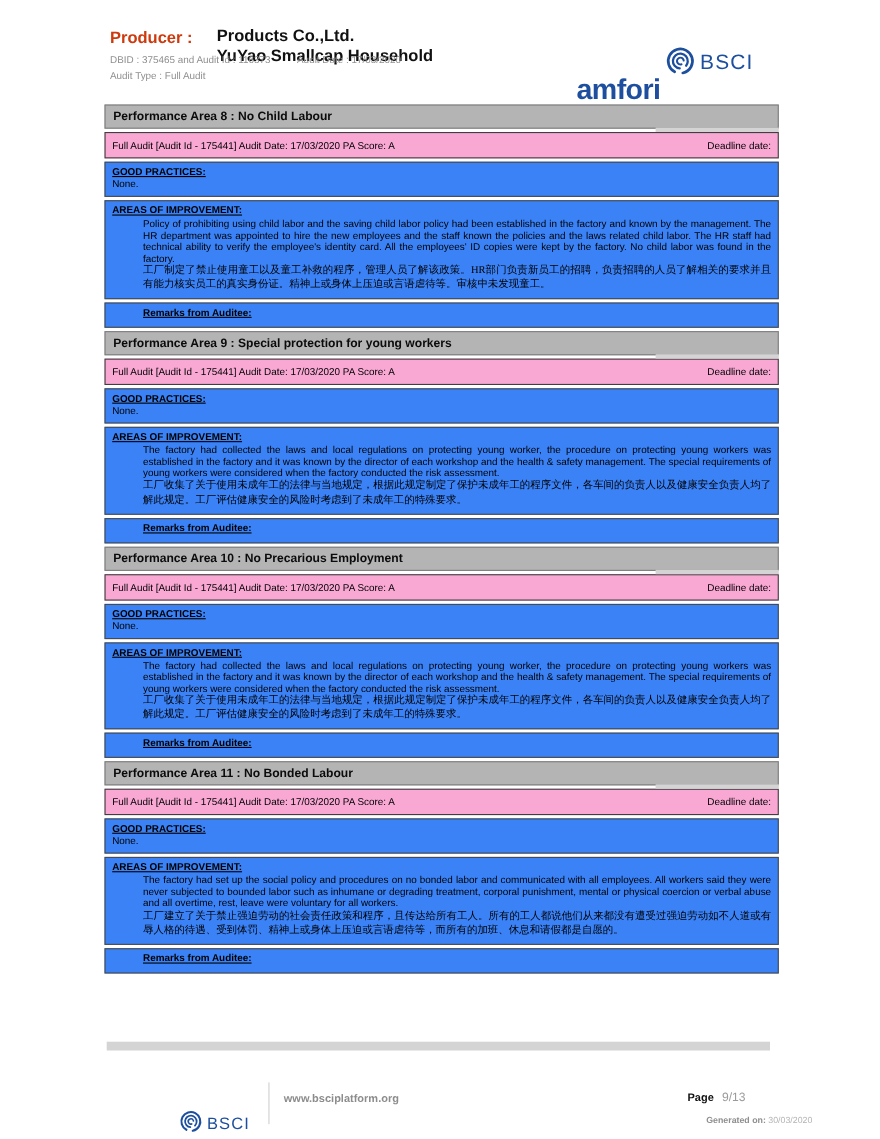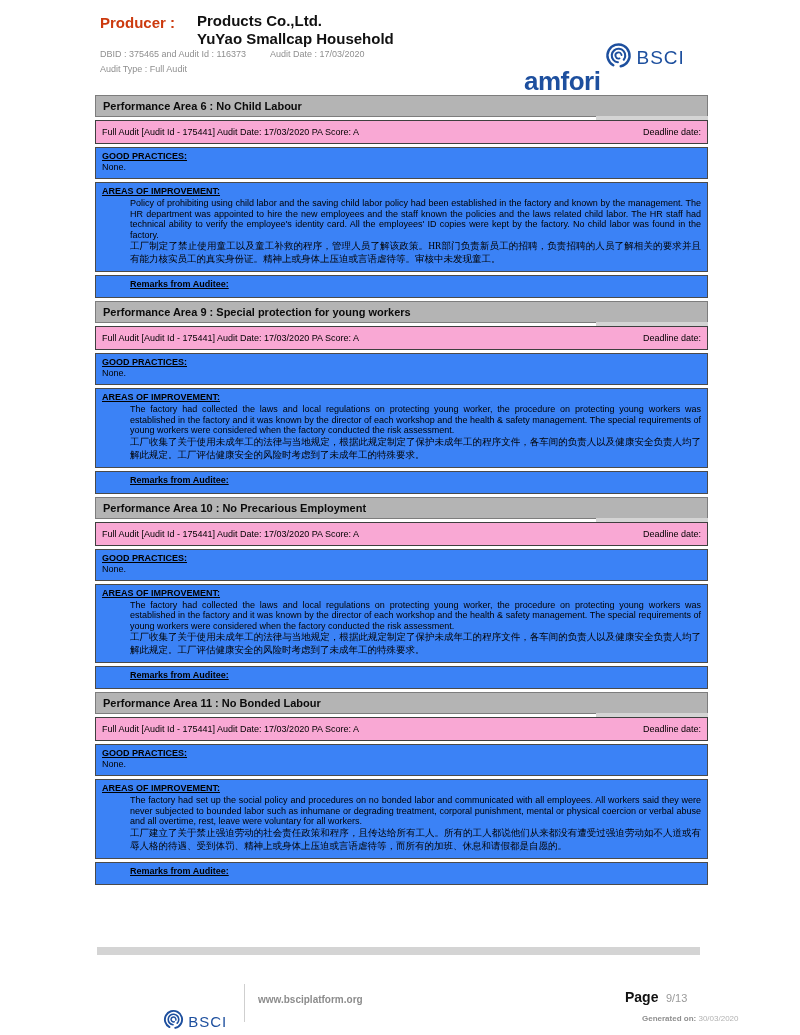--- a/index.html
+++ b/index.html
@@ -1,21 +1,21 @@
 <!DOCTYPE html>
 <html><head>
 <meta charset="utf-8">
 <style>
   * { margin:0; padding:0; box-sizing:border-box; }
   html,body { width:800px; height:1035px; background:#ffffff;
     font-family:"Liberation Sans","DejaVu Sans",sans-serif; color:#000; }
   .page { position:relative; width:800px; height:1035px; background:#fff; overflow:hidden; }
 
   
-  .doc-header { position:absolute; left:100px; top:12px; display:flex; }
+  .doc-header { position:absolute; left:100px; top:24px; display:flex; }
   .producer-label { color:#cc3a0e; font-weight:bold; font-size:15px; padding-top:2px; }
   .producer-name { margin-left:22px; font-weight:bold; font-size:15px; line-height:18px; color:#111; }
   .meta-line1 { position:absolute; left:100px; top:49px; font-size:9px; color:#8f8f8f; }
   .meta-line1 .dbid { display:inline-block; width:168px; }
   .meta-line2 { position:absolute; left:100px; top:64px; font-size:9px; color:#8f8f8f; }
 
   
   .logo { display:flex; flex-direction:column; }
   .logo-row { display:flex; align-items:center; }
   .logo-amfori { font-weight:bold; color:#1d4f9e; letter-spacing:-0.5px;margin-top:48px; }
@@ -45,21 +45,21 @@
   .block-body { font-size:9px; margin-top:1px; line-height:11px; }
   .para { padding-left:28px; margin-top:2px; font-size:9px; line-height:10.5px; text-align:justify; }
   .para .zh { font-family:"Liberation Serif","DejaVu Serif",serif; font-size:9.5px; line-height:13px; display:block; }
   .remarks-block { padding-bottom:8px;padding-left:34px; }
 
   
   .page-sep { position:absolute; left:97px; top:947px; width:603px; height:8px; background:#d4d4d4; }
   .footer-divider { position:absolute; left:244px; top:984px; width:1px; height:38px; background:#cfcfcf; }
   .footer-url { position:absolute; left:258px; top:994px; font-size:10px; font-weight:bold; color:#8c8c8c; }
   .footer-page { position:absolute; left:625px; top:988px; }
-  .footer-page .pg-label { font-weight:bold; font-size:14px; color:#111; }
+  .footer-page .pg-label { font-weight:bold; font-size:10px; color:#111; }
   .footer-page .pg-value { font-size:11px; color:#9a9a9a; margin-left:3px; }
   .footer-generated { position:absolute; left:625px; top:1014px; font-size:8px; }
   .footer-generated .gen-label { color:#8f8f8f; font-weight:bold;margin-left:17px; }
   .footer-generated .gen-value { color:#b3b3b3; }
 </style>
 </head>
 <body>
 
 <div class="page">
 
@@ -89,21 +89,21 @@
         </svg>
       </span>
       <span class="logo-bsci">BSCI</span>
     </div>
     <div class="logo-tag">Trade with purpose</div>
   </div>
 
   <div class="content">
 
     <div class="section">
-      <div class="pa-header">Performance Area 6 : No Child Labour</div>
+      <div class="pa-header">Performance Area 8 : No Child Labour</div>
       <div class="pa-meta">
         <span>Full Audit [Audit Id - 175441] Audit Date: 17/03/2020 PA Score: A</span>
         <span>Deadline date:</span>
       </div>
       <div class="block">
         <div class="block-label">GOOD PRACTICES:</div>
         <div class="block-body">None.</div>
       </div>
       <div class="block">
         <div class="block-label">AREAS OF IMPROVEMENT:</div>

